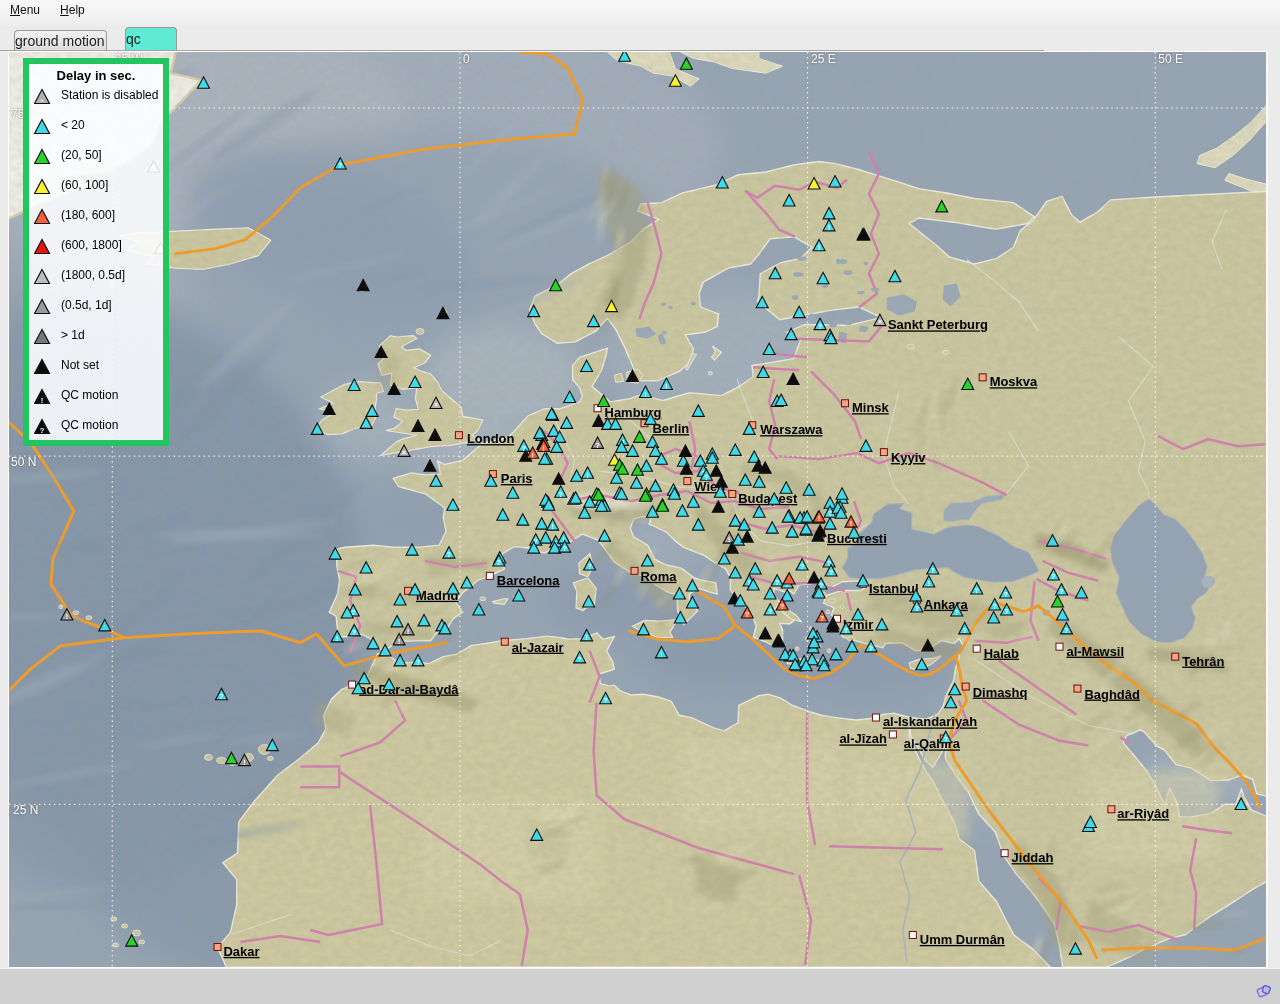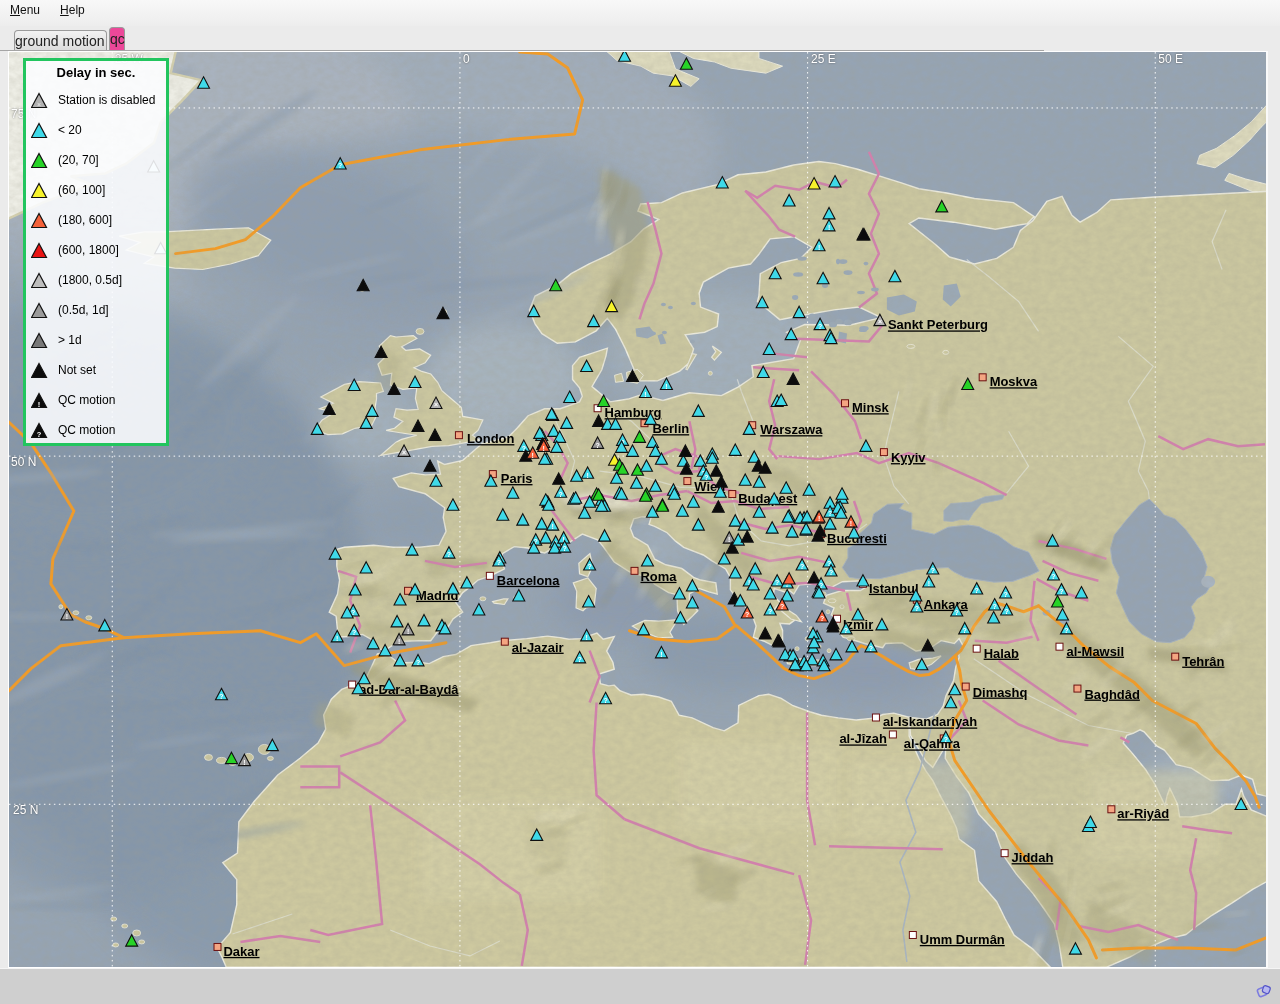--- a/index.html
+++ b/index.html
@@ -6,29 +6,29 @@
 #win { position:relative; width:1280px; height:1004px; }
 #menubar { position:absolute; left:0; top:0; width:1280px; height:26px;
   background:linear-gradient(#f8f8f8,#ededed); font-size:12px; color:#111; }
 #menubar span { display:inline-block; padding:3px 10px 0 10px; }
 #menubar u { text-decoration:underline; }
 #tabs { position:absolute; left:0; top:26px; width:1280px; height:24px; }
 .tab { position:absolute; bottom:0; border:1px solid #9a9a9a; border-bottom:none;
   border-radius:4px 4px 0 0; font-size:14px; color:#222; text-align:left; }
 #tab1 { left:14px; width:93px; height:20px; line-height:20px;
   background:linear-gradient(#f2f2f2,#dcdcdc); }
-#tab2 { left:109px; width:16px; height:23px; line-height:22px; background:#ec4899;}
+#tab2 { left:125px; width:52px; height:23px; line-height:22px; background:#5eead4;}
 #pane { position:absolute; left:0; top:50px; width:1044px; height:918px;
   border-top:1px solid #a5a5a5; background:#ebebeb; }
 #map { position:absolute; left:8px; top:0px; display:block; background:#95a4b5;
   border:1px solid #fff; border-right:2px solid #fafafa; }
 #legend { position:absolute; left:23px; top:7px; width:146px; height:388px;
-  background:rgba(252,253,255,0.88); border:3px solid #22c55e; font-size:12px; color:#000; }
+  background:rgba(252,253,255,0.88); border:6px solid #22c55e; font-size:12px; color:#000; }
 #legtitle { text-align:center; font-weight:bold; font-size:13px; margin-top:4px; margin-bottom:5px; }
-.lrow { display:flex; align-items:center; height:30px; padding-left:5px; }
+.lrow { display:flex; height:30px; padding-left:5px; }
 #status { position:absolute; left:0; top:968px; width:1280px; height:36px;
   background:#cfcfcf; border-top:1px solid #f5f5f5; }
 #sicon { position:absolute; right:8px; top:14px; width:16px; height:16px; }
 svg text { font-family:"Liberation Sans", sans-serif; }
 </style></head>
 <body>
 <div id="win">
 <div id="menubar"><span><u>M</u>enu</span><span><u>H</u>elp</span></div>
 <div id="tabs">
       <div class="tab" id="tab1">ground motion</div>
@@ -937,21 +937,21 @@
 <div class="lrow">
           <svg width="17" height="17" viewBox="0 0 17 17" style="margin-right:10px;flex:0 0 17px">
             <polygon points="8,1.5 15.5,15.5 0.5,15.5" fill="#3fd9e8" stroke="#111" stroke-width="1.2"></polygon>
           </svg>
           <span>&lt; 20</span>
         </div>
 <div class="lrow">
           <svg width="17" height="17" viewBox="0 0 17 17" style="margin-right:10px;flex:0 0 17px">
             <polygon points="8,1.5 15.5,15.5 0.5,15.5" fill="#27d327" stroke="#111" stroke-width="1.2"></polygon>
           </svg>
-          <span>(20, 70]</span>
+          <span>(20, 50]</span>
         </div>
 <div class="lrow">
           <svg width="17" height="17" viewBox="0 0 17 17" style="margin-right:10px;flex:0 0 17px">
             <polygon points="8,1.5 15.5,15.5 0.5,15.5" fill="#f6f22b" stroke="#111" stroke-width="1.2"></polygon>
           </svg>
           <span>(60, 100]</span>
         </div>
 <div class="lrow">
           <svg width="17" height="17" viewBox="0 0 17 17" style="margin-right:10px;flex:0 0 17px">
             <polygon points="8,1.5 15.5,15.5 0.5,15.5" fill="#f4613a" stroke="#111" stroke-width="1.2"></polygon>

